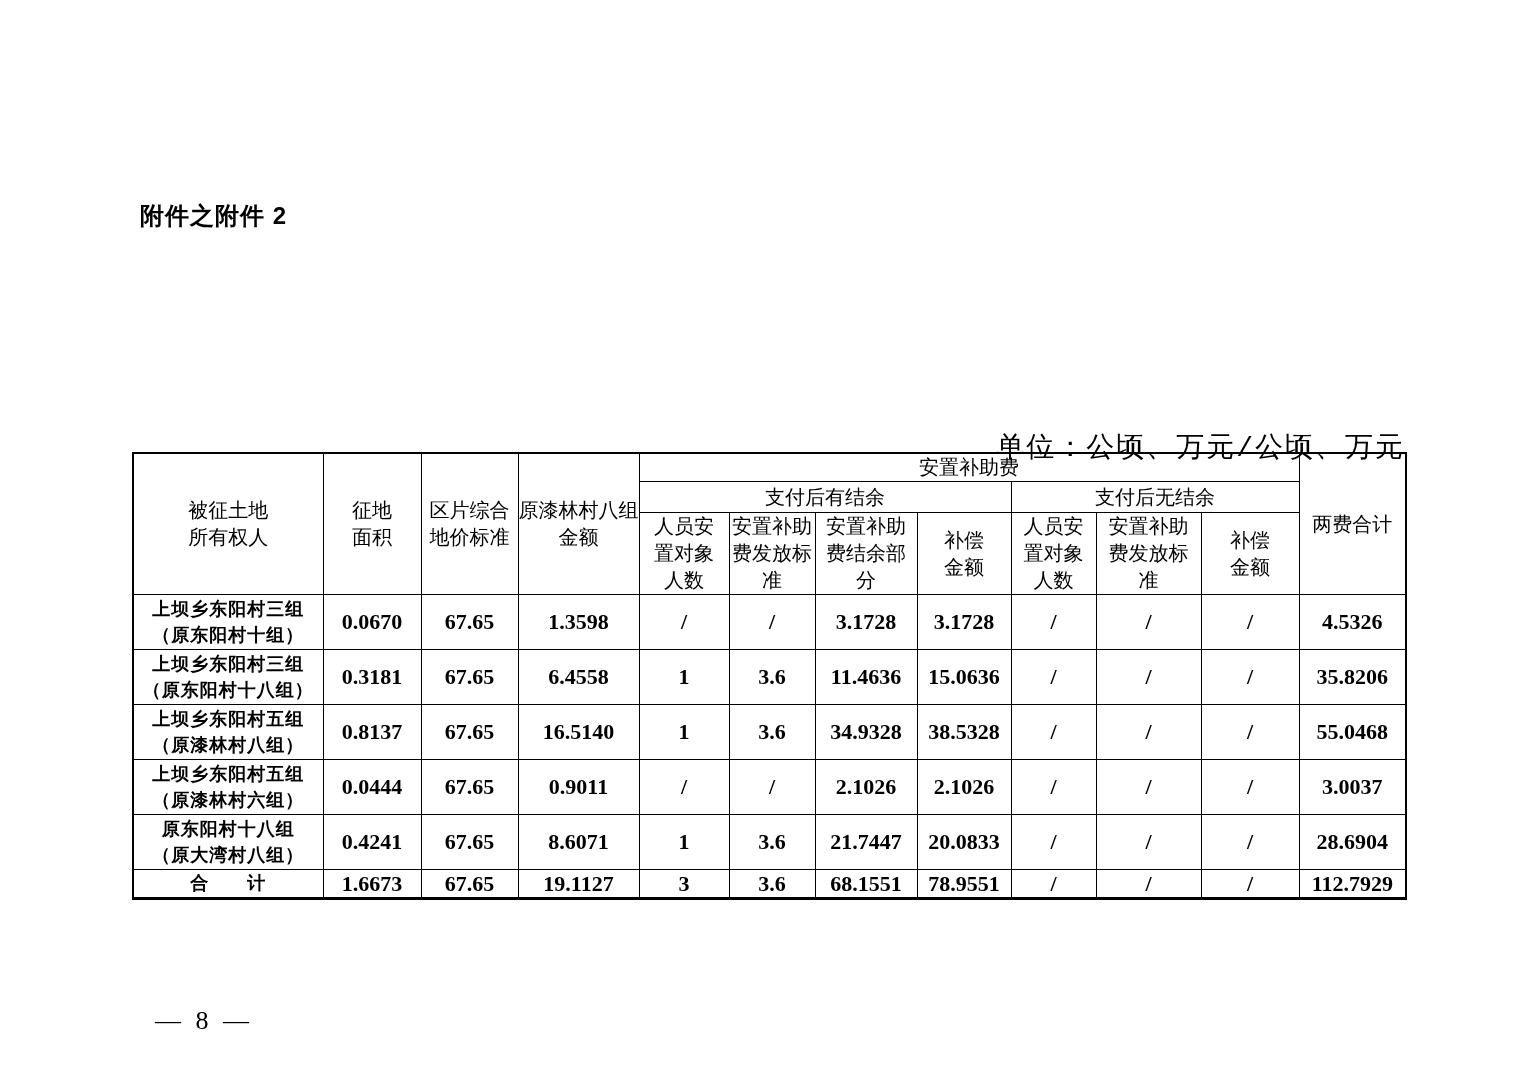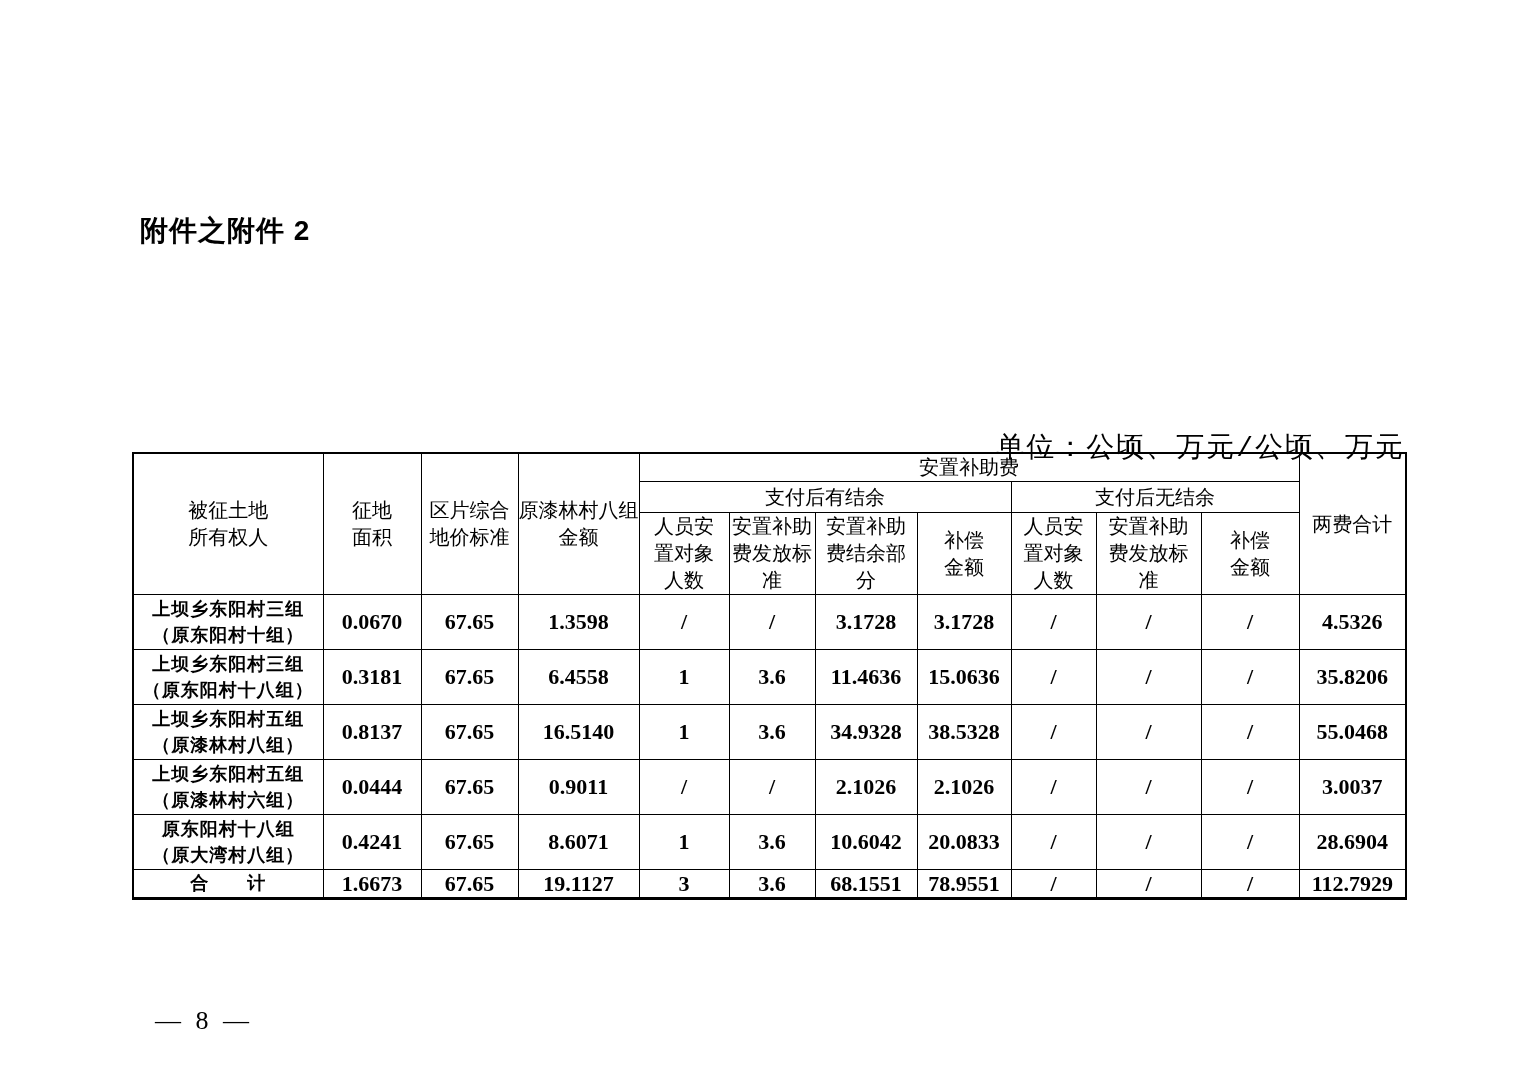--- a/index.html
+++ b/index.html
@@ -15,24 +15,23 @@
     color: #000000;
     font-family: "Liberation Serif", serif;
     overflow: hidden;
   }
   .attachment-label {
     position: absolute;
     left: 140px;
     top: 200px;
     font-family: "Liberation Sans", sans-serif;
     font-weight: bold;
-    font-size: 28px;
+    font-size: 24px;
     letter-spacing: 1px;
     white-space: nowrap;
-    margin-top: 12px;
   }
   .doc-title {
     position: absolute;
     left: 0;
     top: 292px;
     width: 100%;
     margin: 0;
     text-align: center;
     font-family: "Liberation Serif", serif;
     font-weight: bold;
@@ -225,21 +224,21 @@
         <td>3.0037</td>
       </tr>
       <tr>
         <td class="owner-cell">原东阳村十八组
 （原大湾村八组）</td>
         <td>0.4241</td>
         <td>67.65</td>
         <td>8.6071</td>
         <td>1</td>
         <td>3.6</td>
-        <td>10.6042</td>
+        <td>21.7447</td>
         <td>20.0833</td>
         <td>/</td>
         <td>/</td>
         <td>/</td>
         <td>28.6904</td>
       </tr>
       <tr class="total-row">
         <td class="owner-cell">合　　计</td>
         <td>1.6673</td>
         <td>67.65</td>

